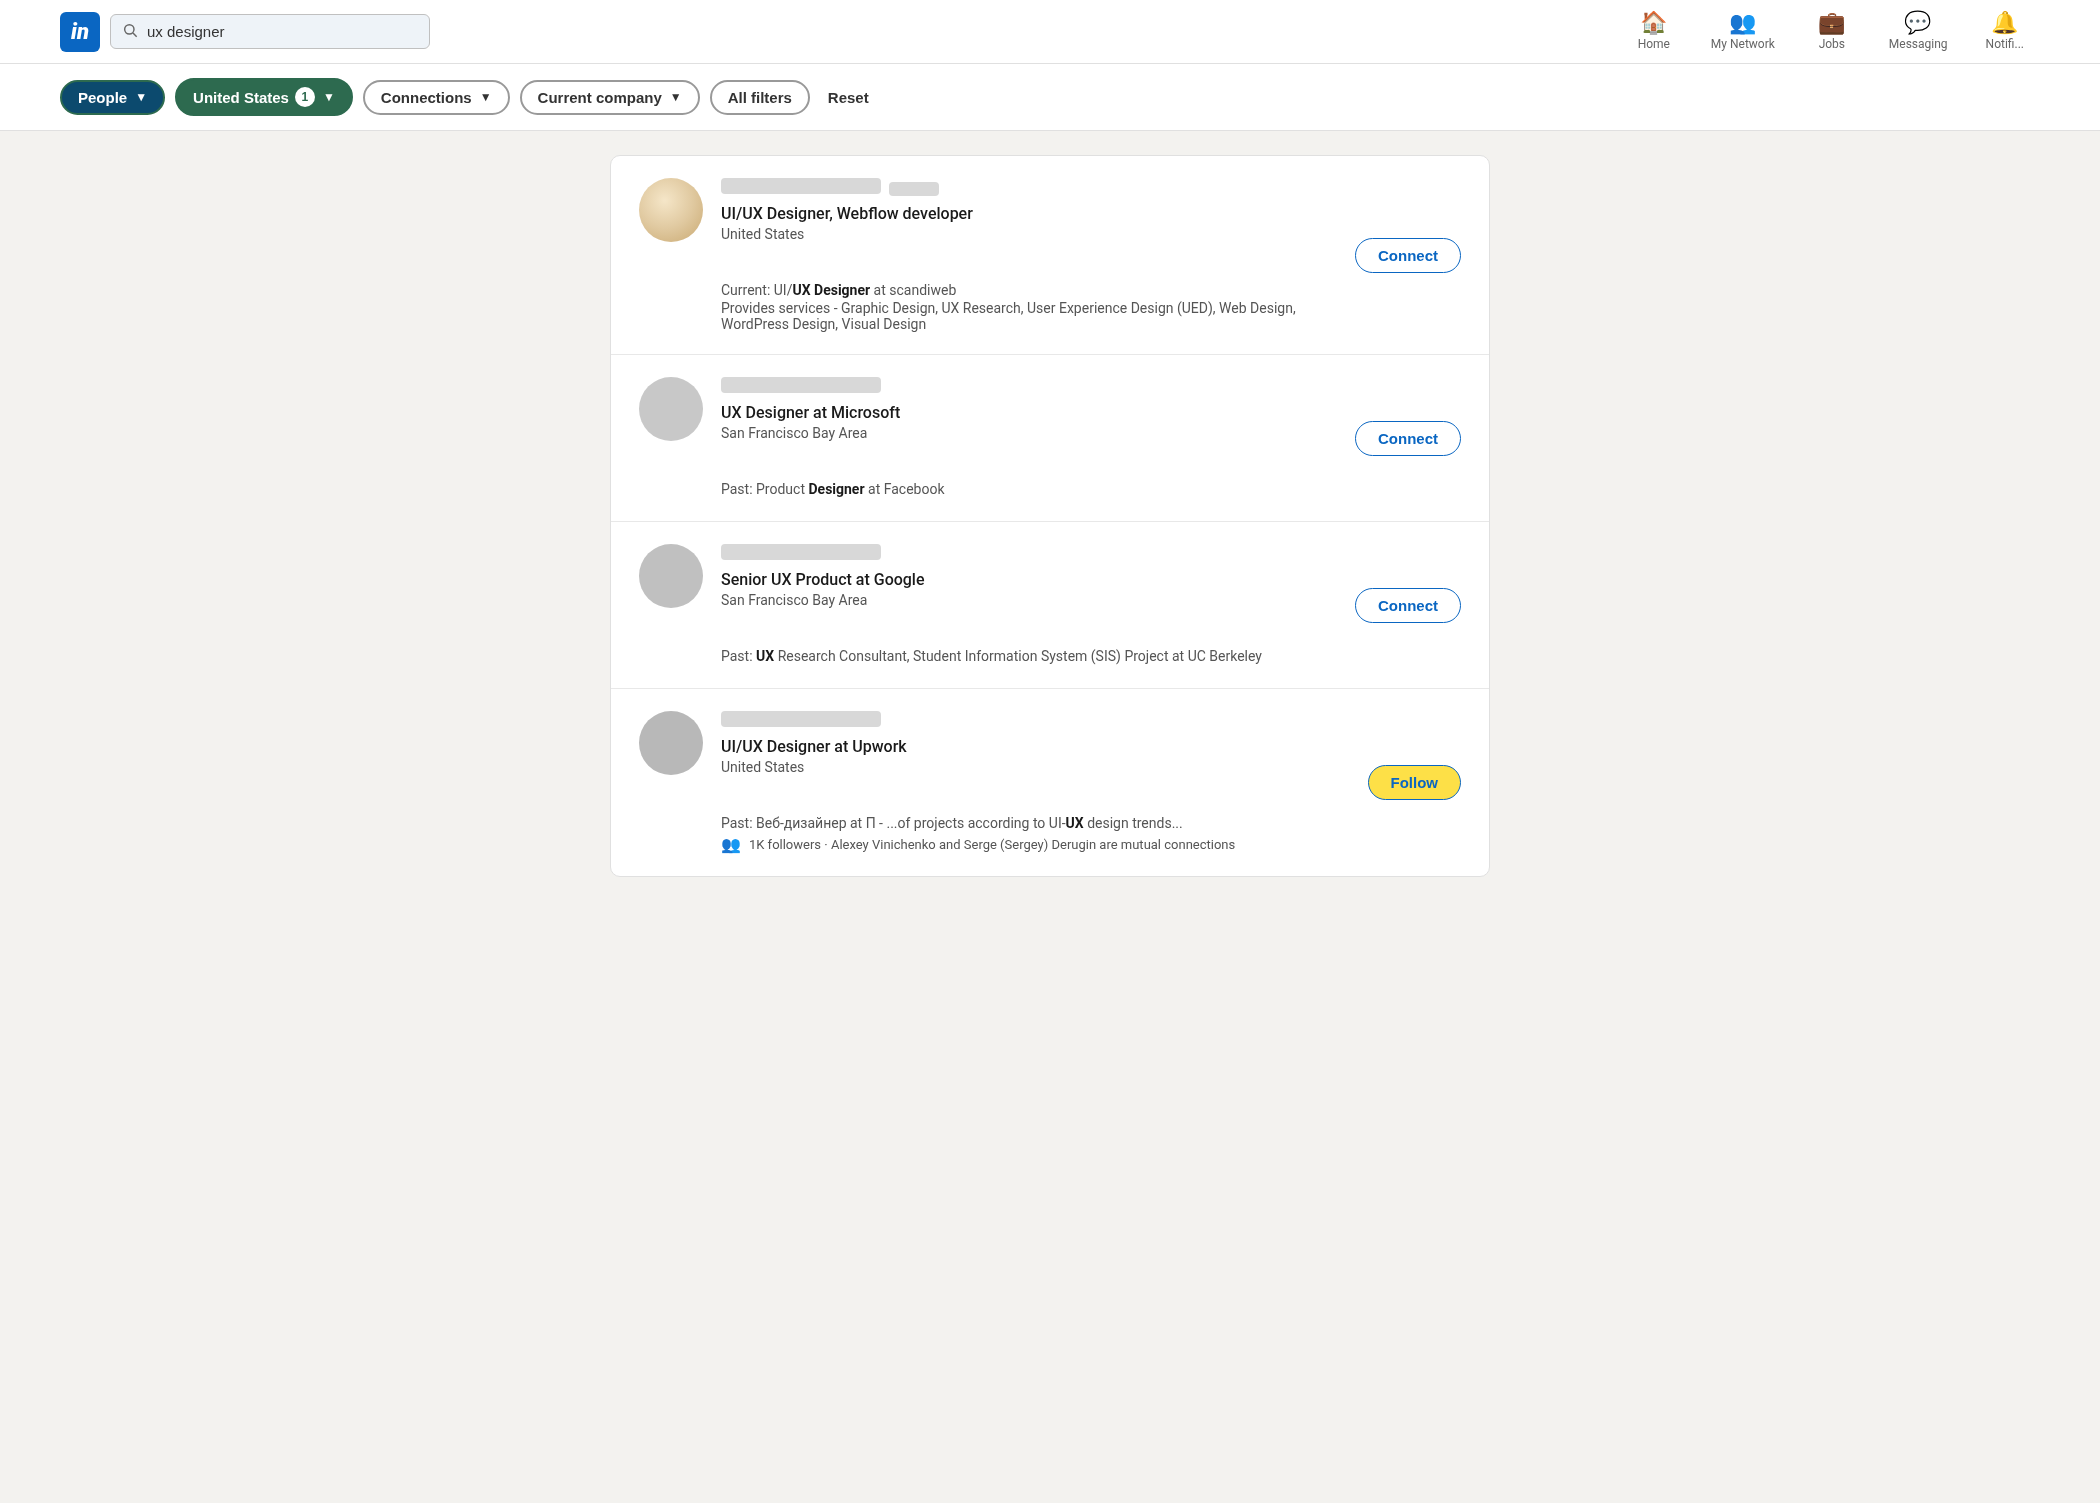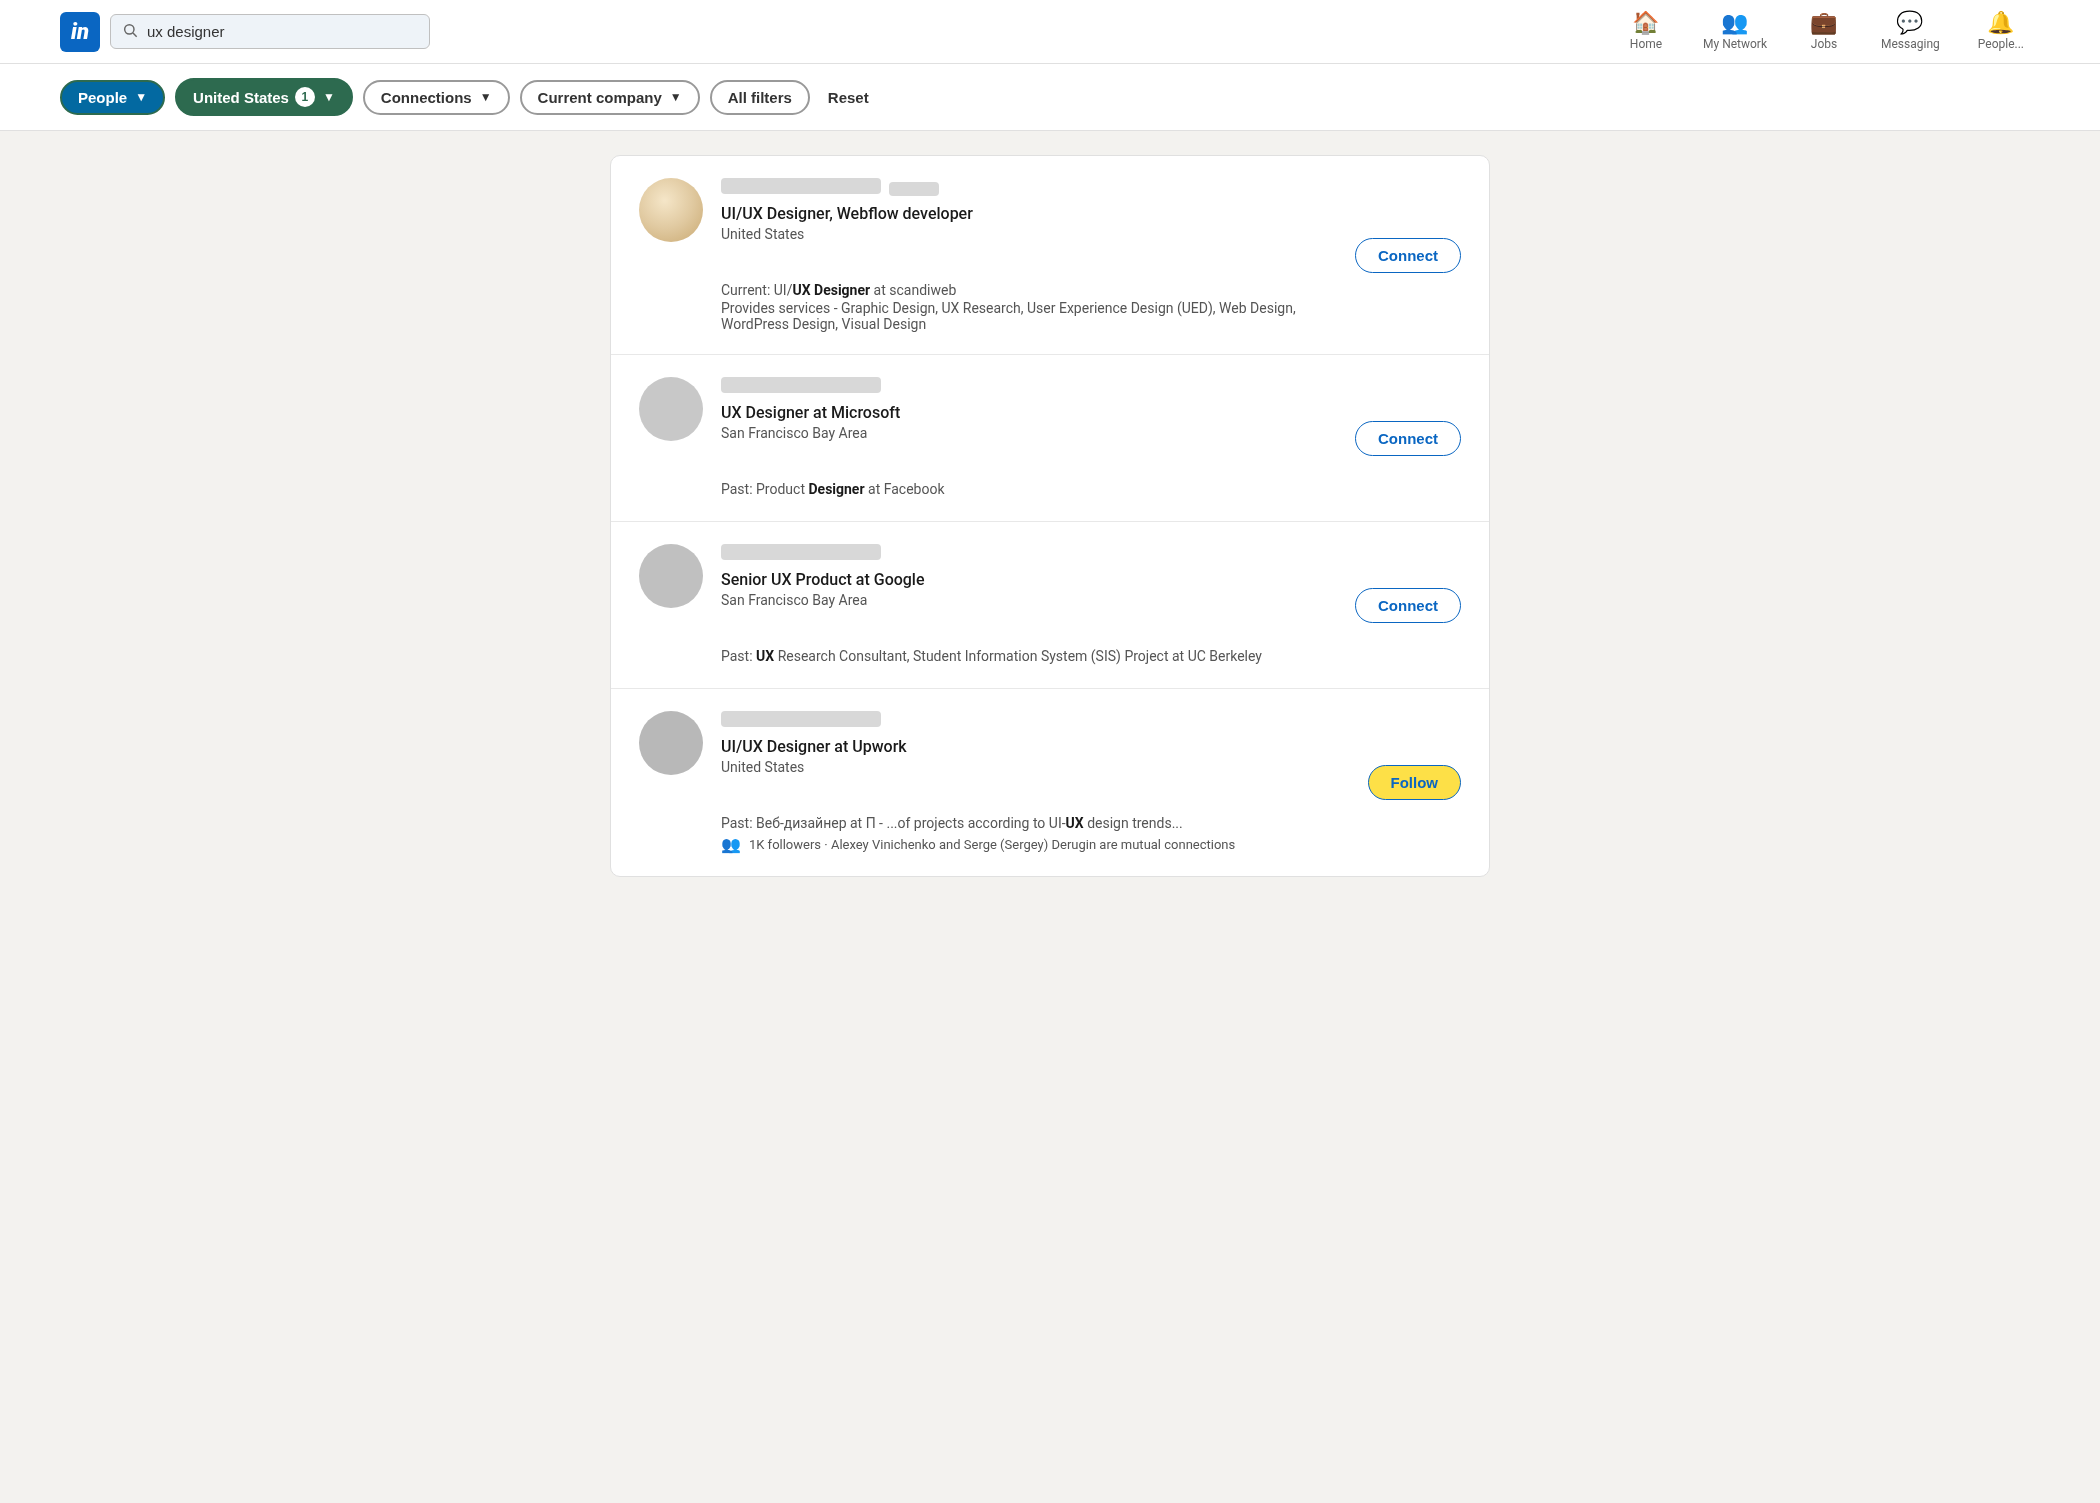--- a/index.html
+++ b/index.html
@@ -91,21 +91,21 @@
       align-items: center;
       gap: 6px;
       padding: 7px 16px;
       border-radius: 20px;
       font-size: 15px;
       font-weight: 600;
       cursor: pointer;
       border: 2px solid transparent;
     }
     .filter-btn.active-green {
-      background: #0369a1;
+      background: #0c4a6e;
       color: #fff;
       border-color: #2d6a4f;
     }
     .filter-btn.active-green-outline {
       background: #2d6a4f;
       color: #fff;
       border-color: #2d6a4f;
     }
     .filter-btn.outline {
       background: #fff;
@@ -289,21 +289,21 @@
     <div class="nav-item">
       <span class="nav-icon">💼</span>
       <span class="nav-label">Jobs</span>
     </div>
     <div class="nav-item">
       <span class="nav-icon">💬</span>
       <span class="nav-label">Messaging</span>
     </div>
     <div class="nav-item">
       <span class="nav-icon">🔔</span>
-      <span class="nav-label">People...</span>
+      <span class="nav-label">Notifi...</span>
     </div>
   </nav>
 </header>
 
 <div class="filter-bar">
   <button class="filter-btn active-green">
     <span>People</span>
     <span class="chevron">▼</span>
   </button>
 

